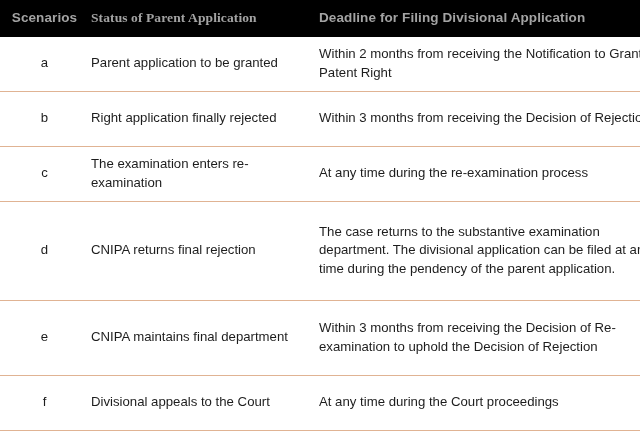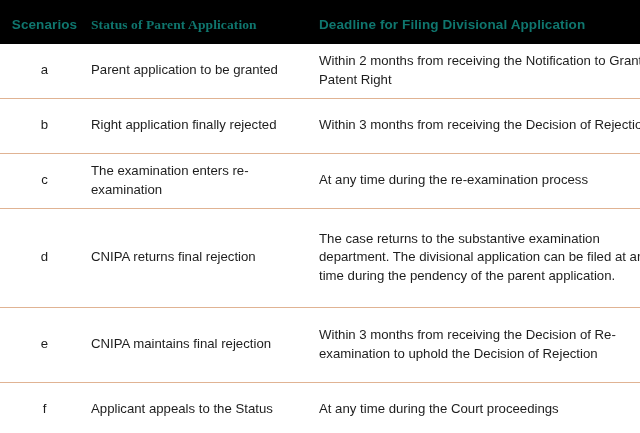--- a/index.html
+++ b/index.html
@@ -28,27 +28,27 @@
     table-layout: fixed;
     background: #ffffff;
   }
 
   
   thead tr {
     background: #000000;
   }
   thead th {
     background: #000000;
-    color: #0f766e;
+    color: #a3a3a3;
     font-size: 13.5px;
     font-weight: bold;
     line-height: 1.32;
     text-align: left;
     vertical-align: middle;
-    padding: 16px 6px 10px 6px;
+    padding: 9px 6px 10px 6px;
     border: none;
     letter-spacing: 0.1px;
   }
   th.col-scenarios {
     width: 85px;
     text-align: center;
     padding-left: 2px;
     padding-right: 2px;
   }
   th.col-status {
@@ -133,26 +133,26 @@
         <td class="cell-status">The examination enters re-examination</td>
         <td class="cell-deadline">At any time during the re-examination process</td>
       </tr>
       <tr class="r-d">
         <td class="cell-scenario">d</td>
         <td class="cell-status">CNIPA returns final rejection</td>
         <td class="cell-deadline">The case returns to the substantive examination department. The divisional application can be filed at any time during the pendency of the parent application.</td>
       </tr>
       <tr class="r-e">
         <td class="cell-scenario">e</td>
-        <td class="cell-status">CNIPA maintains final rejection</td>
+        <td class="cell-status">CNIPA maintains final department</td>
         <td class="cell-deadline">Within 3 months from receiving the Decision of Re-examination to uphold the Decision of Rejection</td>
       </tr>
       <tr class="r-f">
         <td class="cell-scenario">f</td>
-        <td class="cell-status">Applicant appeals to the Status</td>
+        <td class="cell-status">Divisional appeals to the Court</td>
         <td class="cell-deadline">At any time during the Court proceedings</td>
       </tr>
       <tr class="r-g">
         <td class="cell-scenario">g</td>
         <td class="cell-status">Application withdrawn</td>
         <td class="cell-deadline">No divisional application can be filed</td>
       </tr>
     </tbody>
   </table>
 </div>

